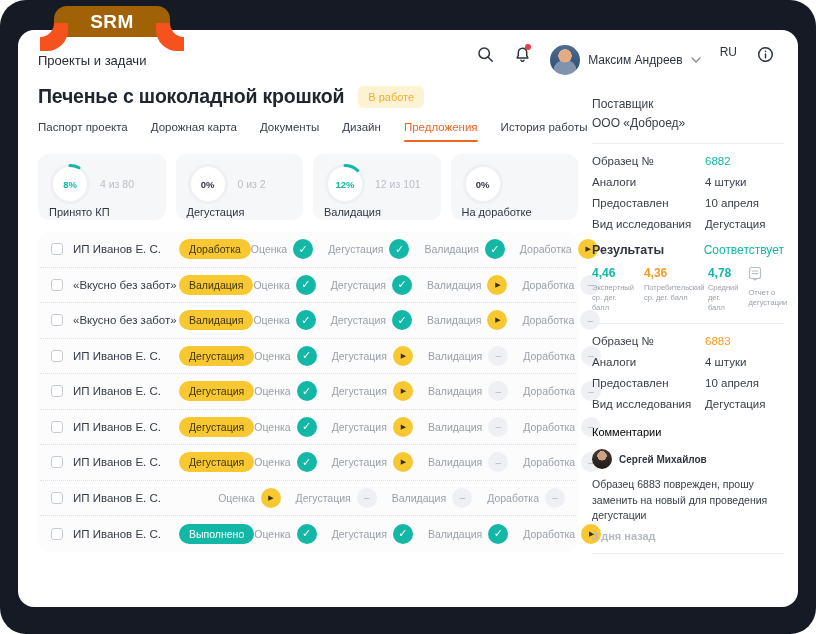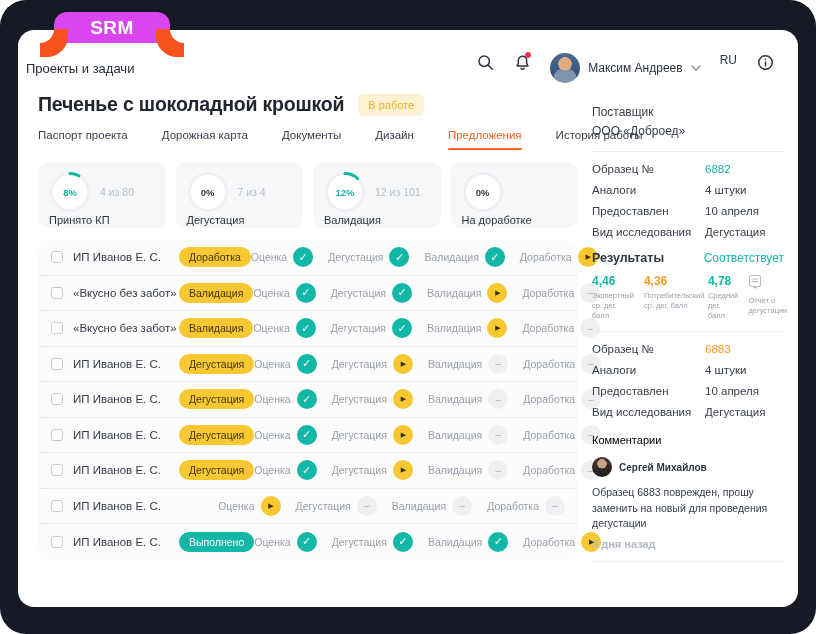--- a/index.html
+++ b/index.html
@@ -5,37 +5,37 @@
   * { margin:0; padding:0; box-sizing:border-box; }
   html,body { width:816px; height:634px; }
   body {
     font-family:"Liberation Sans","DejaVu Sans",sans-serif;
     background:#fff; position:relative; overflow:hidden;
   }
   .backdrop { position:absolute; inset:0; background:#151a24; border-radius:26px; }
 
   
   .brand-tab {
-    position:absolute; left:54px; top:12px; width:116px; height:31px;
-    background:#d946ef; border-radius:13px 13px 0 0;
+    position:absolute; left:54px; top:6px; width:116px; height:31px;
+    background:#a16207; border-radius:13px 13px 0 0;
     display:flex; align-items:center; justify-content:center;
     color:#fff; font-size:19px; font-weight:700; letter-spacing:.5px; z-index:3;
   }
   .brand-tab::before, .brand-tab::after { content:""; position:absolute; bottom:0; width:14px; height:14px; background:transparent; }
   .brand-tab::before { left:-14px; border-bottom-right-radius:14px; box-shadow:7px 7px 0 7px #f5521d; }
   .brand-tab::after  { right:-14px; border-bottom-left-radius:14px; box-shadow:-7px 7px 0 7px #f5521d; }
 
   .window {
     position:absolute; left:18px; top:30px; width:780px; height:577px;
     background:#fff; border-radius:16px; z-index:2; overflow:hidden;
     display:flex; flex-direction:column;
   }
 
   
-  .topbar { display:flex; align-items:center; justify-content:space-between; padding:15px 24px 8px 8px;margin-top:8px; }
+  .topbar { display:flex; align-items:center; justify-content:space-between; padding:15px 24px 8px 20px; }
   .topbar-title { font-size:13px; color:#252b36; }
   .topbar-right { display:flex; align-items:flex-start; gap:19px; }
   .icon-btn { position:relative; width:18px; height:18px; display:flex; align-items:center; justify-content:center; cursor:pointer; }
   .bell-dot { position:absolute; top:-1px; right:0; width:6px; height:6px; border-radius:50%; background:#f0384e; }
   .userchip { display:flex; align-items:center; gap:8px; cursor:pointer; }
   .avatar { width:30px; height:30px; border-radius:50%;
     background:radial-gradient(circle at 50% 36%, #e3ac85 0 27%, rgba(0,0,0,0) 28%),
                radial-gradient(circle at 50% 88%, #7e93ad 0 38%, rgba(0,0,0,0) 39%),
                linear-gradient(#4d6d94,#2e4a70); }
   .user-name { font-size:12px; color:#2c3340; }
@@ -43,21 +43,21 @@
 
   
   .content { flex:1; display:flex; align-items:flex-start; min-height:0; }
   .main { flex:1; padding:2px 14px 0 20px; min-width:0; }
   .aside { width:206px; padding:12px 14px 0 0; }
 
   
   .title-row { display:flex; align-items:center; gap:14px; }
   .page-title { font-size:19.5px; font-weight:700; color:#20262f; letter-spacing:-.2px; }
   .state-badge { background:#fdf3d2; color:#efae2d; font-size:11px; padding:5px 10px; border-radius:6px; }
-  .tabs { display:flex; gap:34px; margin-top:13px; }
+  .tabs { display:flex; gap:23px; margin-top:13px; }
   .tab { font-size:11.5px; color:#3a414d; padding-bottom:9px; position:relative; cursor:pointer; white-space:nowrap; }
   .tab.active { color:#f2641f; font-weight:500; }
   .tab.active::after { content:""; position:absolute; left:0; right:0; bottom:0; height:2.5px; border-radius:3px; background:#f2641f; }
 
   
   .stats { display:grid; grid-template-columns:repeat(4,1fr); gap:10px; margin-top:12px; }
   .stat-card { background:#f6f7f9; border-radius:10px; padding:9px 11px 7px; height:66px; cursor:pointer; }
   .stat-top { display:flex; align-items:center; gap:9px; }
   .ring-wrap { position:relative; width:42px; height:42px; }
   .ring-pct { position:absolute; inset:0; display:flex; align-items:center; justify-content:center; font-size:9.5px; font-weight:700; }
@@ -190,21 +190,21 @@
         </div>
         <div class="stat-card">
           <div class="stat-top">
             <span class="ring-wrap">
               <svg width="42" height="42" viewBox="0 0 42 42">
                   <circle cx="21" cy="21" r="18.5" fill="#fff" stroke="#eef0f3" stroke-width="3"></circle>
                   <circle class="ring-fg" cx="21" cy="21" r="18.5" fill="none" stroke="#12b7a6" stroke-width="3" stroke-linecap="round" transform="rotate(-90 21 21)" style="display: none;"></circle>
                 </svg>
               <span class="ring-pct dark">0%</span>
             </span>
-            <span class="stat-count">7 из 4</span>
+            <span class="stat-count">0 из 2</span>
           </div>
           <div class="stat-label">Дегустация</div>
         </div>
         <div class="stat-card">
           <div class="stat-top">
             <span class="ring-wrap">
               <svg width="42" height="42" viewBox="0 0 42 42">
                   <circle cx="21" cy="21" r="18.5" fill="#fff" stroke="#eef0f3" stroke-width="3"></circle>
                   <circle class="ring-fg" cx="21" cy="21" r="18.5" fill="none" stroke="#12b7a6" stroke-width="3" stroke-linecap="round" transform="rotate(-90 21 21)" stroke-dasharray="13.9 116.2"></circle>
                 </svg>

